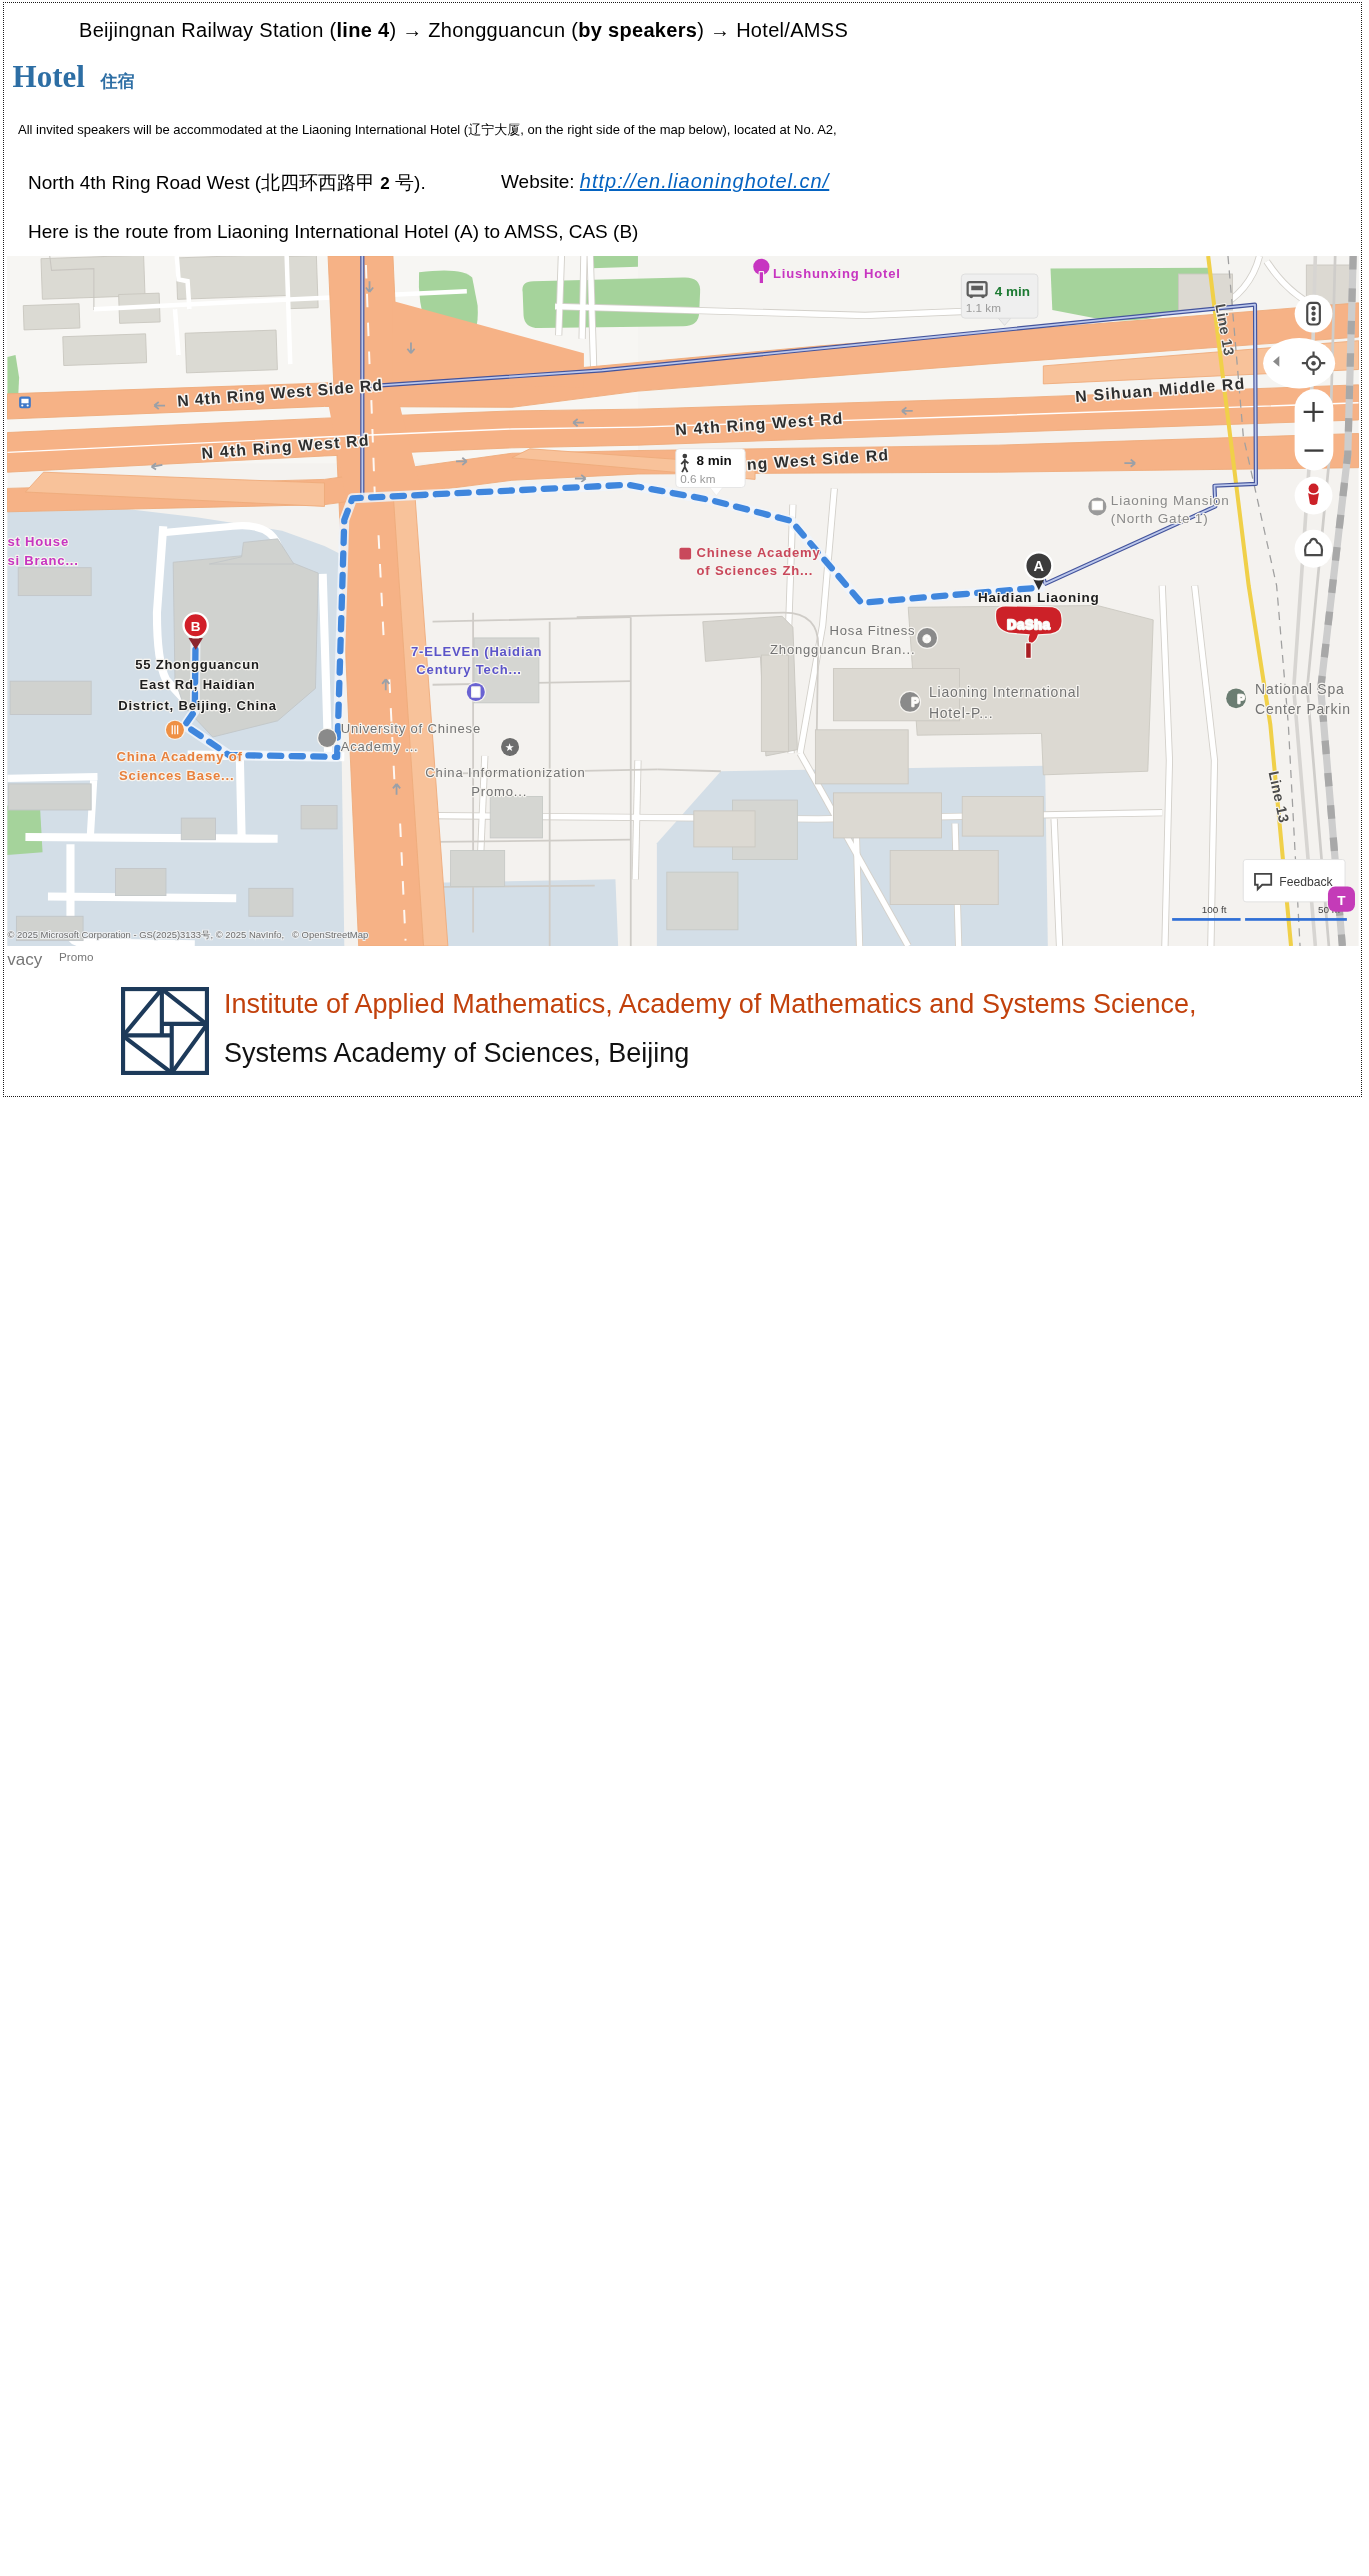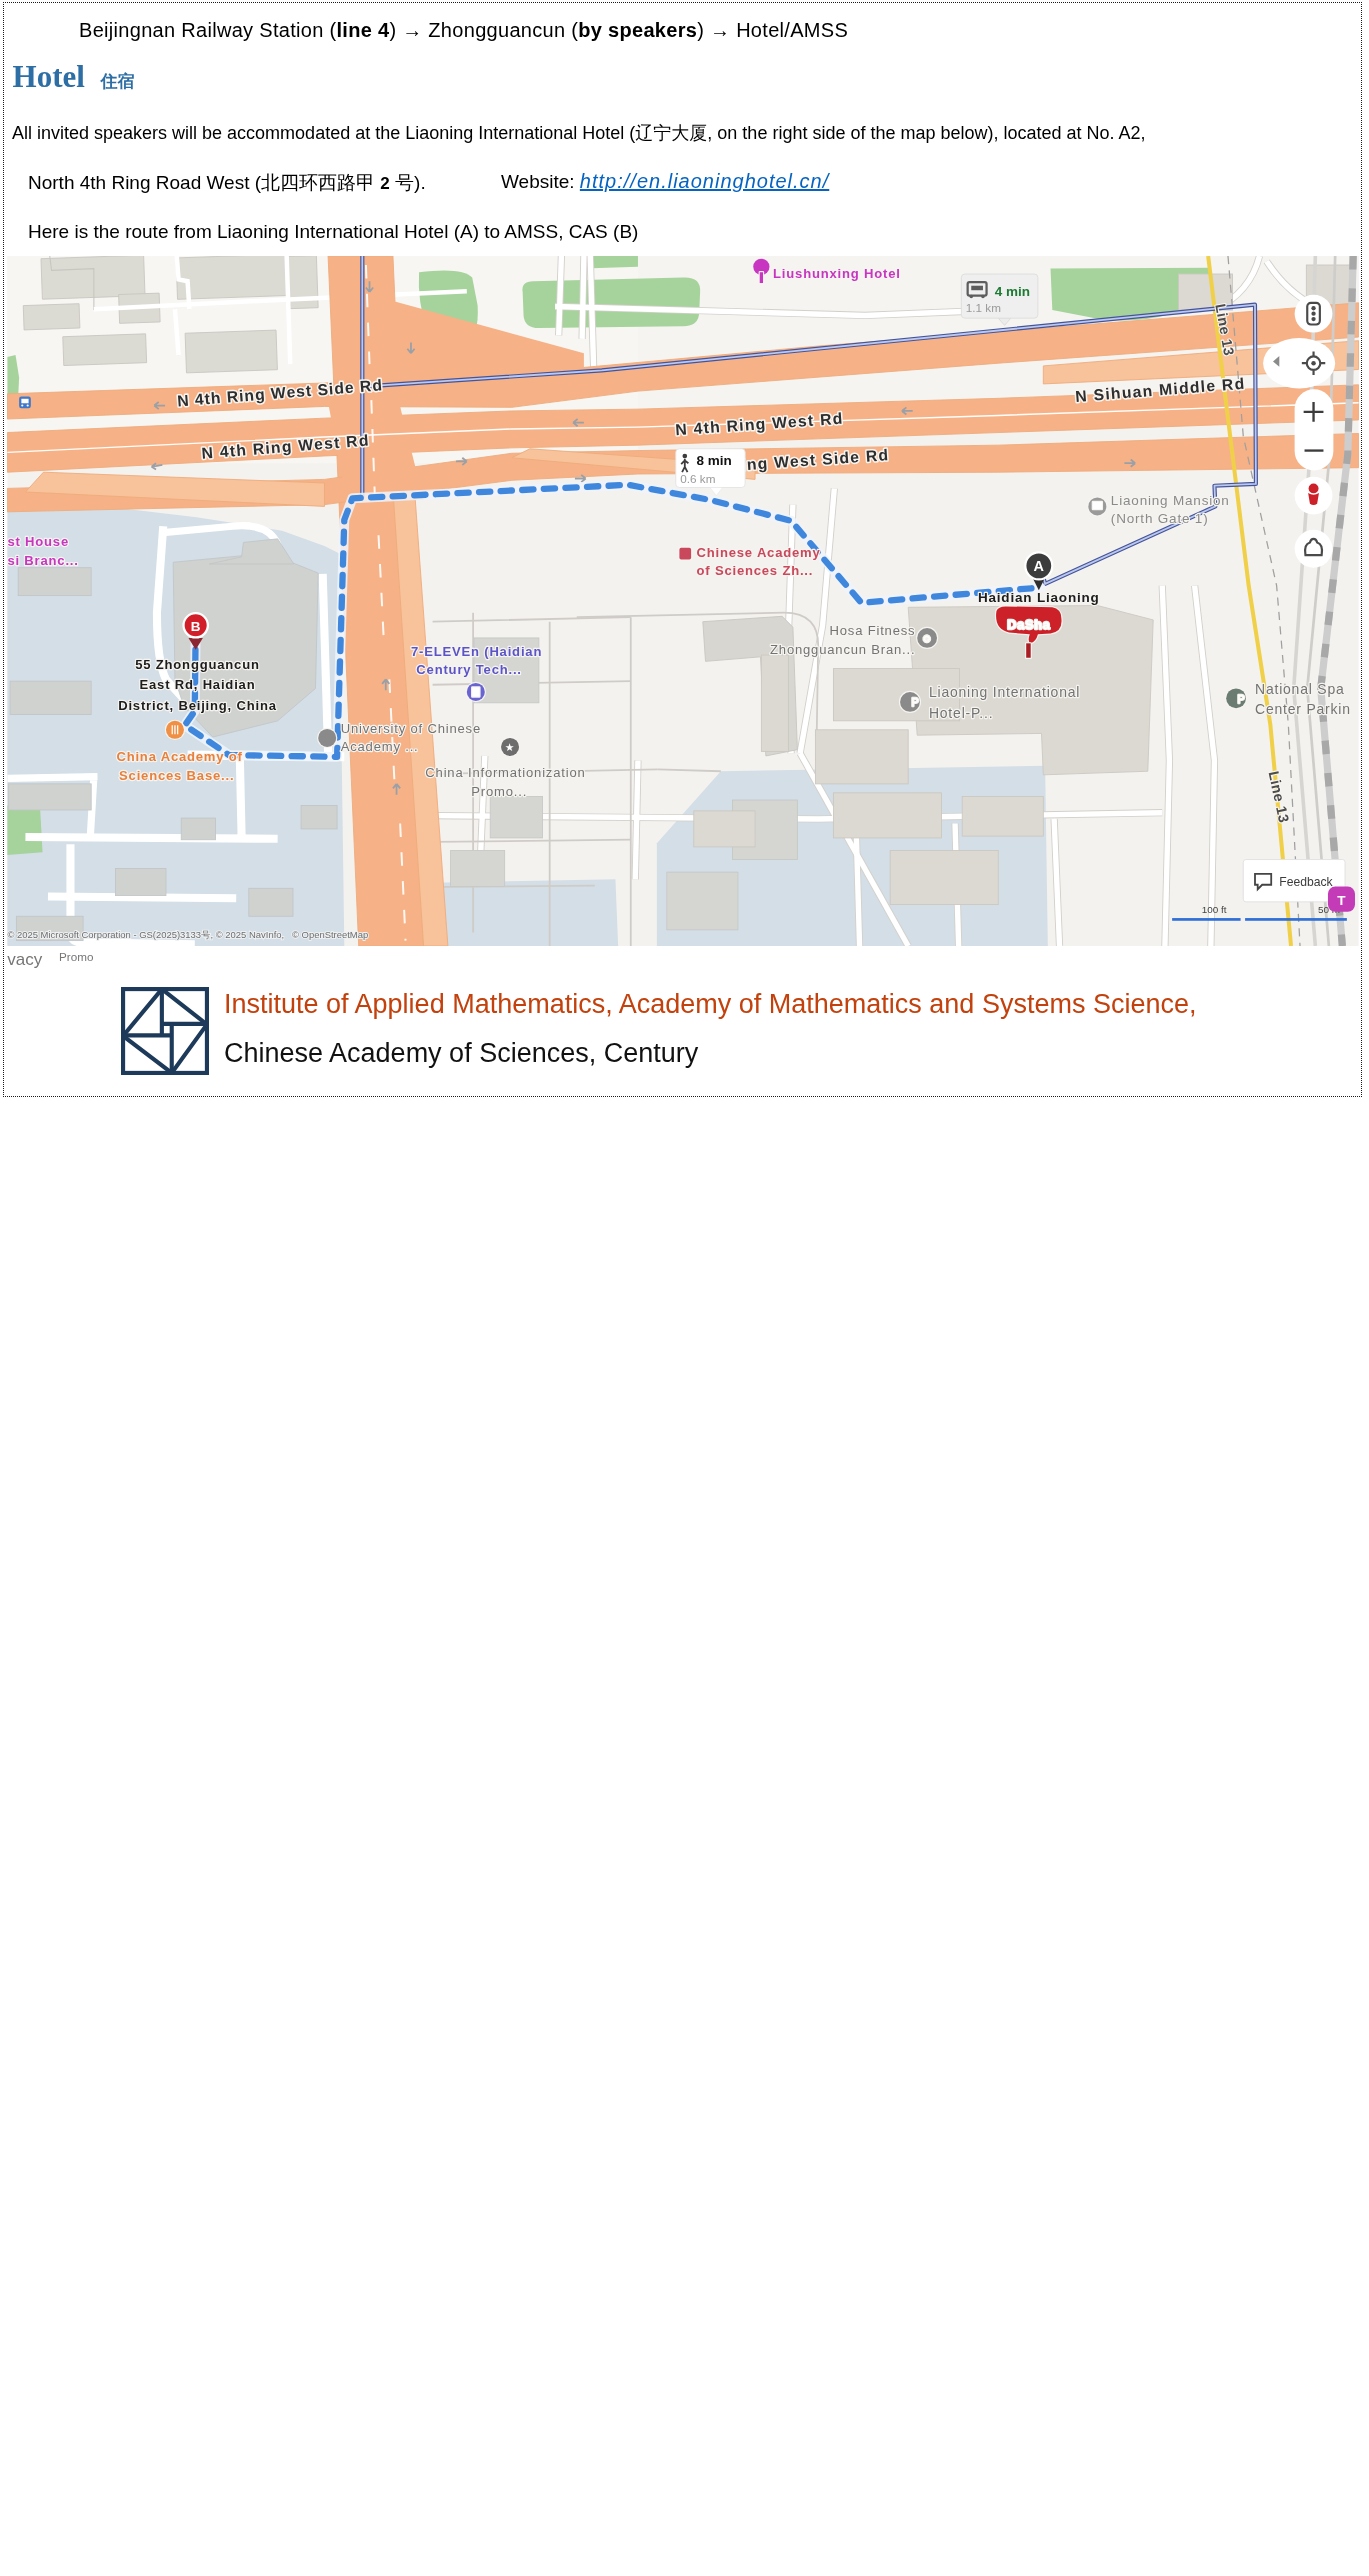--- a/index.html
+++ b/index.html
@@ -9,21 +9,21 @@
 </style>
 </head>
 <body>
 
 <div class="page"></div>
 
 <div class="t" style="left:79px;top:19px;font-size:20px;letter-spacing:0.3px;">Beijingnan Railway Station (<b>line 4</b>) → Zhongguancun (<b>by speakers</b>) → Hotel/AMSS</div>
 
 <div class="t" style="left:12.6px;top:59px;font-size:31px;font-weight:bold;font-family:'Liberation Serif',serif;color:#2d6ea4;">Hotel&nbsp;&nbsp;<span style="font-size:17px;font-family:'Liberation Sans',sans-serif;margin-top:36px;">住宿</span></div>
 
-<div class="t" style="left:12px;top:121px;font-size:18px;">All invited speakers will be accommodated at the Liaoning International Hotel (辽宁大厦, on the right side of the map below), located at No. A2,</div>
+<div class="t" style="left:18px;top:121px;font-size:13px;">All invited speakers will be accommodated at the Liaoning International Hotel (辽宁大厦, on the right side of the map below), located at No. A2,</div>
 
 <div class="t" style="left:28px;top:170px;font-size:19px;">North 4th Ring Road West (北四环西路甲 <b style="font-size:17px;">2</b> 号).</div>
 <div class="t" style="left:491px;top:170px;font-size:19px;margin-left:10px;">Website: <span style="color:#0563c1;font-style:italic;text-decoration:underline;font-size:20px;letter-spacing:1px;">http://en.liaoninghotel.cn/</span></div>
 
 <div class="t" style="left:28px;top:221px;font-size:19px;text-align:center;">Here is the route from Liaoning International Hotel (A) to AMSS, CAS (B)</div>
 
 <svg id="map" style="position:absolute;left:7.2px;top:256px;" width="1352" height="690" viewBox="0 0 1500 766">
 
 <rect x="0" y="0" width="1500" height="766" fill="#f4f2ef"></rect>
 <g id="bgpatches">
@@ -404,14 +404,14 @@
 <rect x="2.3" y="2.3" width="93.4" height="93.4"></rect>
 <path d="M45.5 2.3 L95.7 41.7 L56.5 95.7 L2.3 54.5 Z"></path>
 <path d="M45.5 2.3 L45.5 53.8"></path>
 <path d="M45.5 41 L95.7 41"></path>
 <path d="M56.5 41 L56.5 95.7"></path>
 <path d="M2.3 53.8 L56.5 53.8"></path>
 </g>
 </svg>
 
 <div class="t" style="left:224px;top:989px;font-size:27px;color:#c2410c;">Institute of Applied Mathematics, Academy of Mathematics and Systems Science,</div>
-<div class="t" style="left:224px;top:1038px;font-size:27px;color:#111;">Chinese Academy of Sciences, Century</div>
+<div class="t" style="left:224px;top:1038px;font-size:27px;color:#111;">Systems Academy of Sciences, Beijing</div>
 
 
 </body></html>

